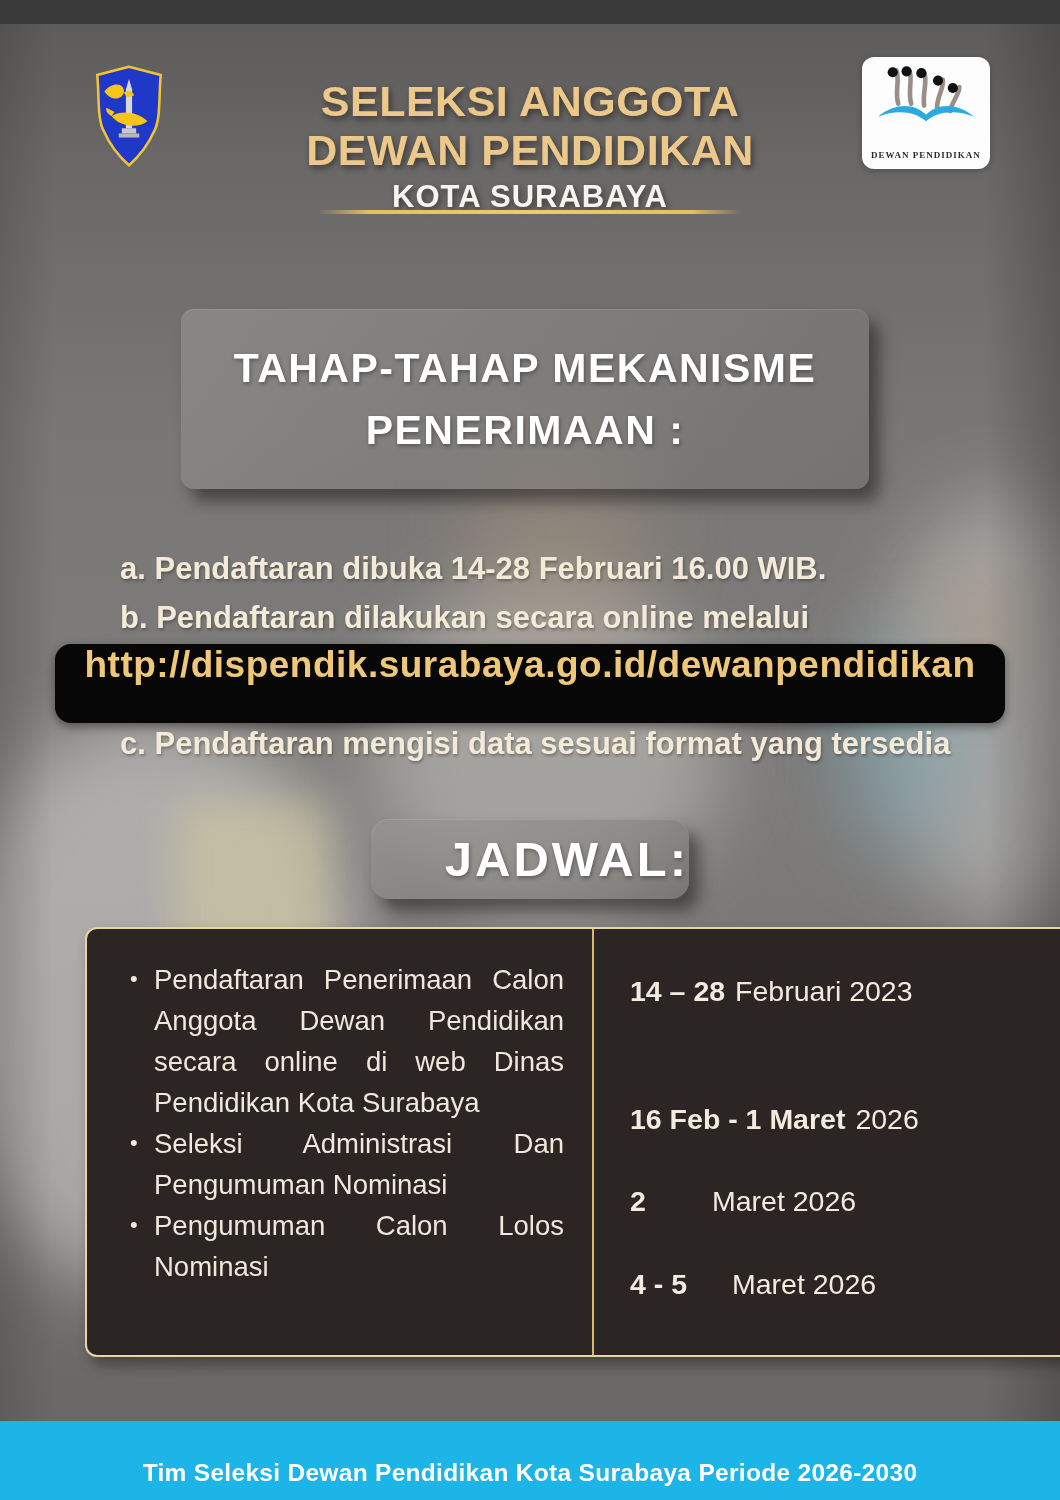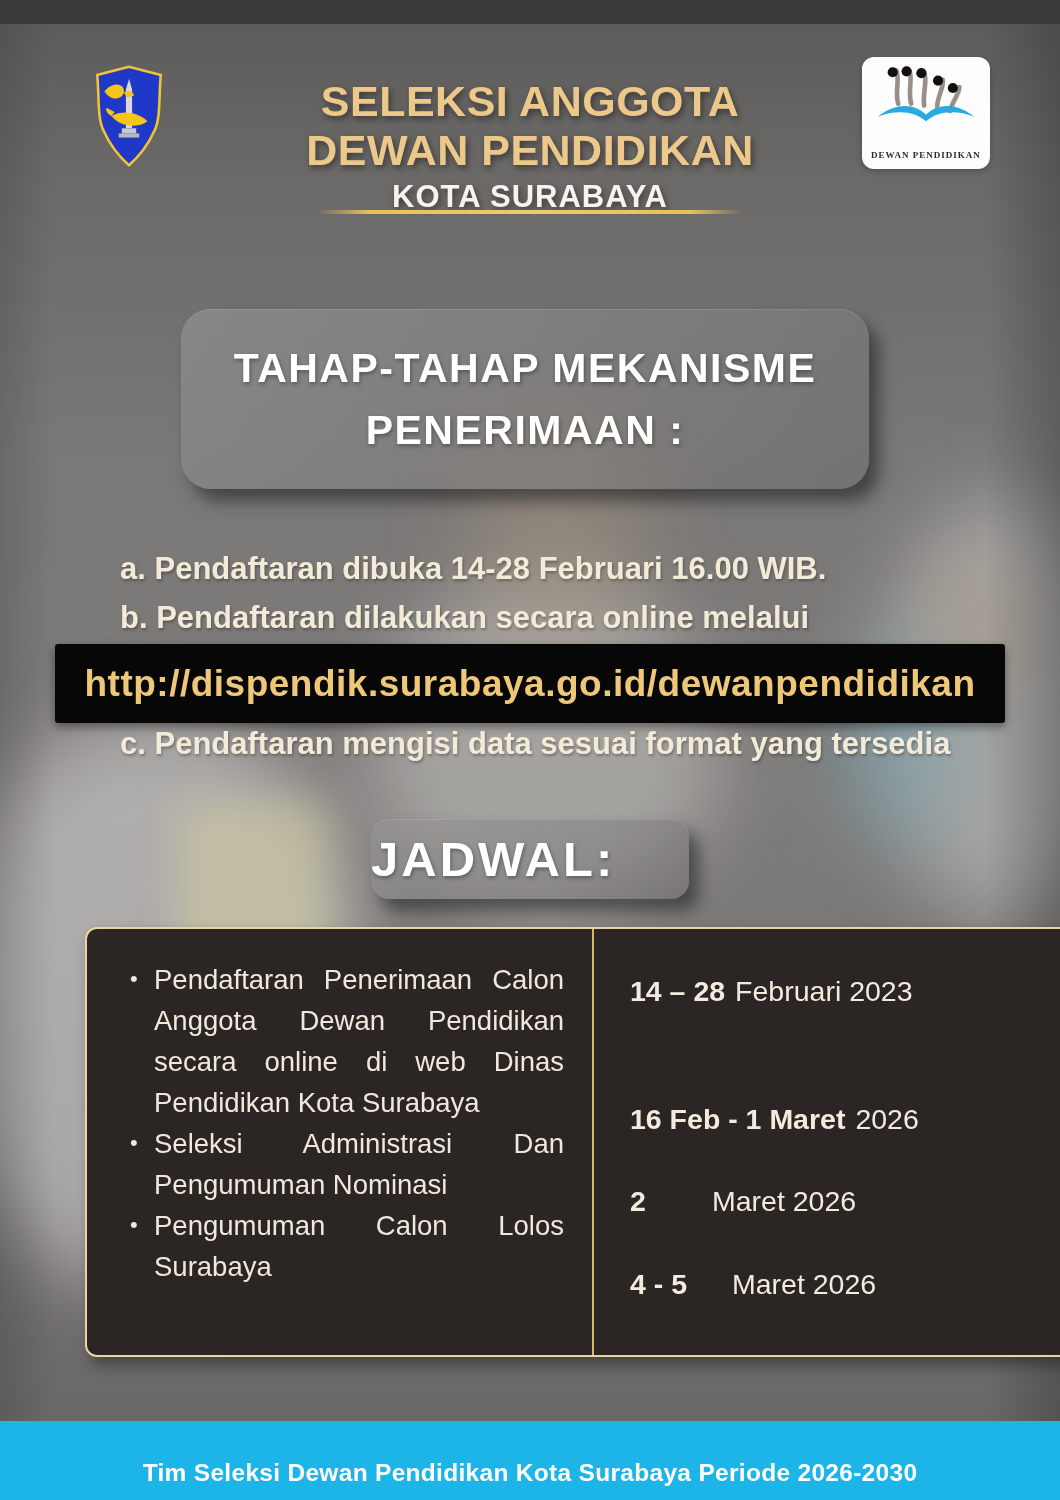--- a/index.html
+++ b/index.html
@@ -29,34 +29,34 @@
   .gold-rule{position:absolute;left:318px;top:186px;width:424px;height:4px;border-radius:2px;
     background:linear-gradient(90deg,rgba(230,192,92,0) 0%,#e6c05c 12%,#eecb6d 50%,#e6c05c 88%,rgba(230,192,92,0) 100%);}
   .dp-logo-box{position:absolute;left:862px;top:33px;width:128px;height:112px;background:#fdfdfd;border-radius:12px;
     box-shadow:0 2px 6px rgba(0,0,0,0.25);display:flex;flex-direction:column;align-items:center;justify-content:flex-end;padding-bottom:9px;box-sizing:border-box;}
   .dp-logo-box svg{position:absolute;top:6px;left:8px;}
   .dp-caption{font-family:"Liberation Serif",serif;font-size:9px;font-weight:bold;letter-spacing:1px;color:#2b2b2b;}
 
   
   .glass-box{
     background:linear-gradient(150deg,rgba(152,150,148,0.60),rgba(112,110,108,0.55));
-    border-radius:30px;
+    border-radius:13px;
     box-shadow:10px 12px 16px rgba(25,25,25,0.55), inset 0 1px 0 rgba(255,255,255,0.12);
   }
   .mech-box{position:absolute;left:181px;top:285px;width:688px;height:180px;display:flex;flex-direction:column;align-items:center;justify-content:center;}
   .mech-line{color:#ffffff;font-weight:bold;font-size:41px;letter-spacing:1.5px;line-height:62px;text-shadow:1px 2px 4px rgba(0,0,0,0.35);}
 
   .steps{position:absolute;left:120px;top:520px;width:880px;color:#f3ead8;font-weight:bold;font-size:31px;line-height:49px;text-shadow:1px 2px 3px rgba(0,0,0,0.3);}
-  .url-pill{position:absolute;left:55px;top:620px;width:950px;height:79px;background:#070707;border-radius:3px;
-    display:flex;align-items:center;justify-content:center;box-shadow:0 4px 10px rgba(0,0,0,0.4);}
+  .url-pill{position:absolute;left:55px;top:620px;width:950px;height:79px;background:#070707;border-radius:16px;
+    display:flex;justify-content:center;box-shadow:0 4px 10px rgba(0,0,0,0.4);}
   .url-text{color:#eec778;font-weight:bold;font-size:37px;letter-spacing:0.5px;}
   .step-c{position:absolute;left:120px;top:702px;width:900px;color:#f3ead8;font-weight:bold;font-size:31px;text-shadow:1px 2px 3px rgba(0,0,0,0.3);}
 
   
-  .jadwal-box{position:absolute;left:371px;top:795px;width:318px;height:80px;display:flex;align-items:center;justify-content:flex-start;border-radius:18px;}
+  .jadwal-box{position:absolute;left:371px;top:795px;width:318px;height:80px;display:flex;align-items:center;justify-content:flex-end;border-radius:18px;}
   .jadwal-text{color:#ffffff;font-weight:bold;font-size:49px;letter-spacing:3px;text-shadow:1px 2px 4px rgba(0,0,0,0.35);}
 
   
   .sched-box{position:absolute;left:85px;top:903px;width:1044px;height:430px;background:#2b2523;
     border:2px solid #e9d5a0;border-radius:12px;box-sizing:border-box;display:flex;box-shadow:6px 8px 14px rgba(20,20,20,0.45);}
   .sched-left{width:505px;box-sizing:border-box;padding:30px 28px 0 40px;}
   .sched-divider{width:2px;background:#d9b86a;margin:0;}
   .sched-right{position:relative;flex:1;}
   .act-list{margin:0;padding:0;list-style:none;color:#efe8dc;font-size:27.5px;line-height:41px;}
   .act-list li{position:relative;padding-left:27px;text-align:justify;}
@@ -142,21 +142,21 @@
 
   <div class="glass-box jadwal-box">
     <span class="jadwal-text">JADWAL:</span>
   </div>
 
   <div class="sched-box">
     <div class="sched-left">
       <ul class="act-list">
         <li>Pendaftaran Penerimaan Calon Anggota Dewan Pendidikan secara online di web Dinas Pendidikan Kota Surabaya</li>
         <li>Seleksi Administrasi Dan Pengumuman Nominasi</li>
-        <li>Pengumuman Calon Lolos Surabaya</li>
+        <li>Pengumuman Calon Lolos Nominasi</li>
       </ul>
     </div>
     <div class="sched-divider"></div>
     <div class="sched-right">
       <div class="date-row">
         <span class="date-bold">14 – 28</span><span>Februari 2023</span>
       </div>
       <div class="date-row">
         <span class="date-bold">16 Feb - 1 Maret</span><span>2026</span>
       </div>

